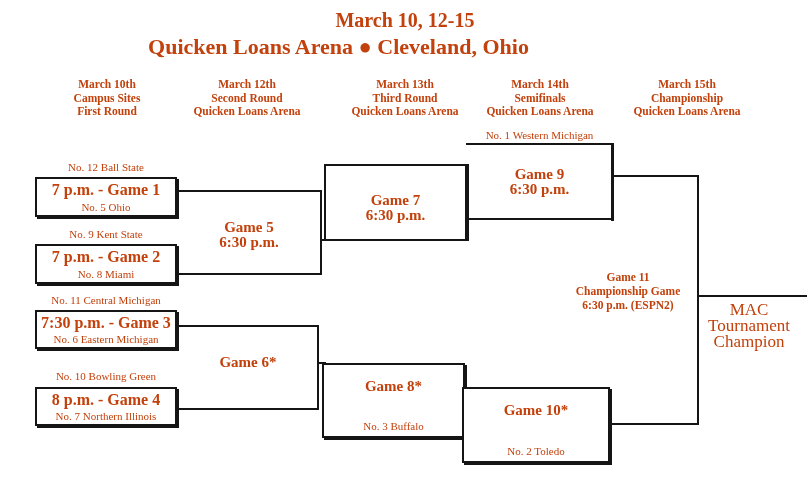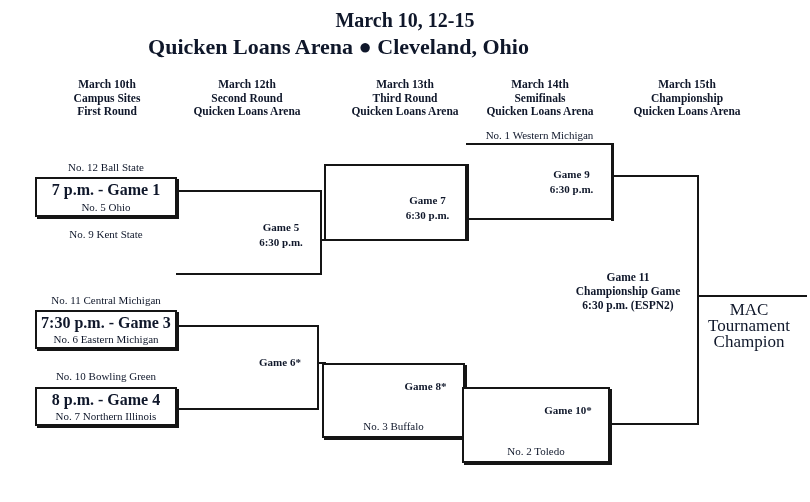--- a/index.html
+++ b/index.html
@@ -1,33 +1,33 @@
 <!DOCTYPE html>
 <html><head>
 <meta charset="utf-8">
 <style>
   html,body{margin:0;padding:0;background:#ffffff;}
-  .page{position:relative;width:810px;height:502px;background:#fff;color:#0f172a;
+  .page{position:relative;width:810px;height:502px;background:#fff;color:#c2410c;
         font-family:"Liberation Serif","DejaVu Serif",serif;overflow:hidden;}
   .title{position:absolute;left:0;top:9px;width:810px;text-align:center;
          font-size:20px;font-weight:bold;}
   .subtitle{position:absolute;left:0;top:34px;width:677px;text-align:center;
          font-size:22px;font-weight:bold;}
   .colhead{position:absolute;top:78px;width:150px;text-align:center;
          font-size:11.5px;font-weight:bold;line-height:13.5px;}
   .hl{position:absolute;height:2px;background:#151515;}
   .vl{position:absolute;width:2px;background:#151515;}
   .gbox{position:absolute;border:2px solid #151515;box-shadow:2px 2px 0 #151515;
         background:#fff;box-sizing:border-box;display:flex;flex-direction:column;
         justify-content:space-evenly;align-items:center;}
   .noflex{display:block;}
   .team{font-size:11px;}
   .glabel{font-size:16px;font-weight:bold;}
   .overlay{position:absolute;text-align:center;}
-  .gamehead{font-size:11px;font-weight:bold;line-height:15px;margin-left:32px;}
+  .gamehead{font-size:15px;font-weight:bold;line-height:15px;}
   .finalhead{font-size:11.5px;font-weight:bold;line-height:14px;}
   .champ{font-size:17px;line-height:16px;}
 </style>
 </head>
 <body>
 
 <div class="page">
 
   <div class="title">March 10, 12-15</div>
   <div class="subtitle">Quicken Loans Arena ● Cleveland, Ohio</div>
@@ -59,20 +59,24 @@
   </div>
 
   <div class="overlay team" style="left:35px;top:161px;width:142px;">No. 12 Ball State</div>
   <div class="overlay team" style="left:35px;top:228px;width:142px;">No. 9 Kent State</div>
   <div class="overlay team" style="left:35px;top:294px;width:142px;">No. 11 Central Michigan</div>
   <div class="overlay team" style="left:35px;top:370px;width:142px;">No. 10 Bowling Green</div>
 
   <div class="gbox" style="left:35px;top:177px;width:142px;height:40px;">
     <div class="glabel">7 p.m. - Game 1</div>
     <div class="team">No. 5 Ohio</div>
+  </div>
+  <div class="gbox" style="left:35px;top:244px;width:142px;height:40px;">
+    <div class="glabel">7 p.m. - Game 2</div>
+    <div class="team">No. 8 Miami</div>
   </div>
   <div class="gbox" style="left:35px;top:310px;width:142px;height:39px;">
     <div class="glabel">7:30 p.m. - Game 3</div>
     <div class="team">No. 6 Eastern Michigan</div>
   </div>
   <div class="gbox" style="left:35px;top:387px;width:142px;height:39px;">
     <div class="glabel">8 p.m. - Game 4</div>
     <div class="team">No. 7 Northern Illinois</div>
   </div>
 

